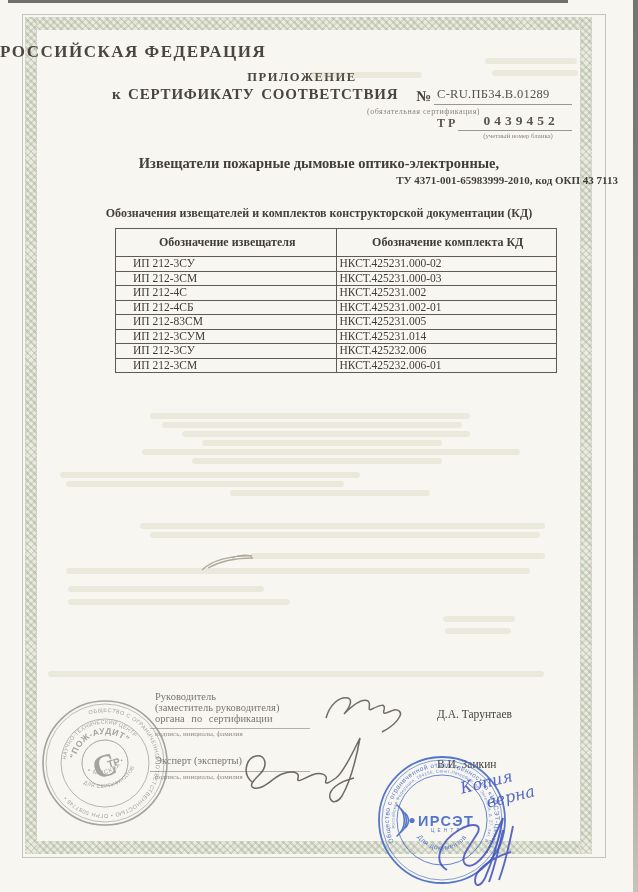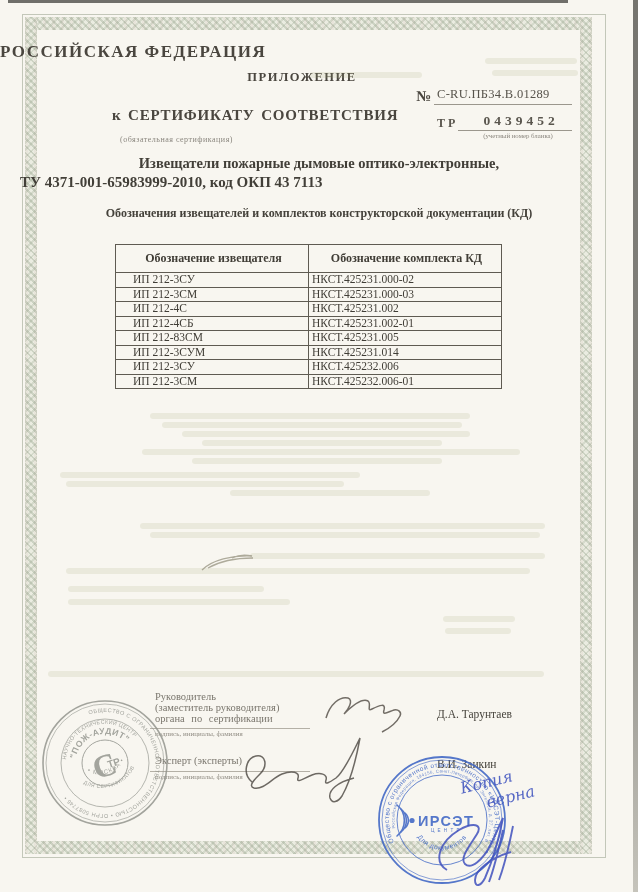--- a/index.html
+++ b/index.html
@@ -20,35 +20,35 @@
     repeating-linear-gradient(-45deg, rgba(158,170,148,.30) 0 2px, rgba(240,240,232,.1) 2px 5px),
     repeating-linear-gradient(90deg, rgba(205,160,160,.12) 0 3px, rgba(0,0,0,0) 3px 9px),
     #e9ebdf;}
   .band-top{left:25px;top:17px;width:567px;height:13px;}
   .band-bottom{left:25px;top:841px;width:567px;height:13px;}
   .band-left{left:25px;top:17px;width:12px;height:837px;}
   .band-right{left:580px;top:17px;width:12px;height:837px;}
   
   .country{left:0;top:42px;width:614px;font-size:17px;font-weight:bold;letter-spacing:1.5px;color:#4a463f;}
   .appendix{left:0;top:70px;width:604px;text-align:center;font-size:12.5px;font-weight:bold;letter-spacing:1.5px;color:#4a463f;}
-  .to-cert{left:112px;top:86px;font-size:15px;font-weight:bold;letter-spacing:.8px;color:#4a463f;word-spacing:2px;margin-top:21px;}
+  .to-cert{left:112px;top:86px;font-size:15px;font-weight:bold;letter-spacing:.8px;color:#4a463f;word-spacing:2px;}
   .num-sign{left:416px;top:88px;font-size:15px;font-weight:bold;color:#4a463f;}
   .cert-number{left:437px;top:87px;width:138px;font-size:12.5px;color:#57534b;letter-spacing:.3px;}
   .cert-underline{left:434px;top:104px;width:138px;height:1px;background:#9b978d;}
-  .mandatory-note{left:120px;top:107px;width:360px;text-align:left;font-size:8px;color:#8a867e;letter-spacing:.5px;margin-top:28px;}
+  .mandatory-note{left:120px;top:107px;width:360px;text-align:right;font-size:8px;color:#8a867e;letter-spacing:.5px;}
   .tr-label{left:437px;top:116px;font-size:12px;font-weight:bold;letter-spacing:3px;color:#5a564e;}
   .blank-number{left:468px;top:113px;width:106px;text-align:center;font-size:13.5px;font-weight:700;letter-spacing:4px;color:#5a564e;}
   .tr-underline{left:458px;top:130px;width:114px;height:1px;background:#9b978d;}
   .blank-note{left:462px;top:132px;width:112px;text-align:center;font-size:6.8px;color:#8a867e;}
   
   .title1{left:20px;top:155px;width:598px;text-align:center;font-size:14.5px;font-weight:bold;color:#423f38;}
-  .title2{left:20px;top:174px;width:598px;text-align:left;font-size:15px;font-weight:bold;color:#423f38;}
+  .title2{left:20px;top:174px;width:598px;text-align:right;font-size:11px;font-weight:bold;color:#423f38;}
   
   .tbl-caption{left:20px;top:206px;width:598px;text-align:center;font-size:12px;font-weight:bold;color:#44413a;}
-  table.kd{left:115px;top:228px;width:387px;border-collapse:collapse;table-layout:fixed;position:absolute;margin-top:16px;}
+  table.kd{left:115px;top:228px;width:442px;border-collapse:collapse;table-layout:fixed;position:absolute;}
   table.kd th, table.kd td{border:1px solid #5f5b52;font-size:11.5px;color:#403d36;padding:0 0 0 3px;line-height:13.5px;height:13.5px;overflow:hidden;white-space:nowrap;}
   table.kd th{font-weight:bold;text-align:center;height:27px;font-size:12px;}
   table.kd td.c1{padding-left:17px;width:168px;}
   table.kd td.c2{width:238px;}
   
   .ghost{position:absolute;height:6px;border-radius:3px;background:#a5a878;opacity:.16;filter:blur(.7px);}
   
   .role1{left:155px;top:691px;font-size:10.5px;color:#7b776e;}
   .role2{left:155px;top:702px;font-size:10.5px;color:#7b776e;}
   .role3{left:155px;top:713px;font-size:10.5px;color:#7b776e;word-spacing:4px;}

